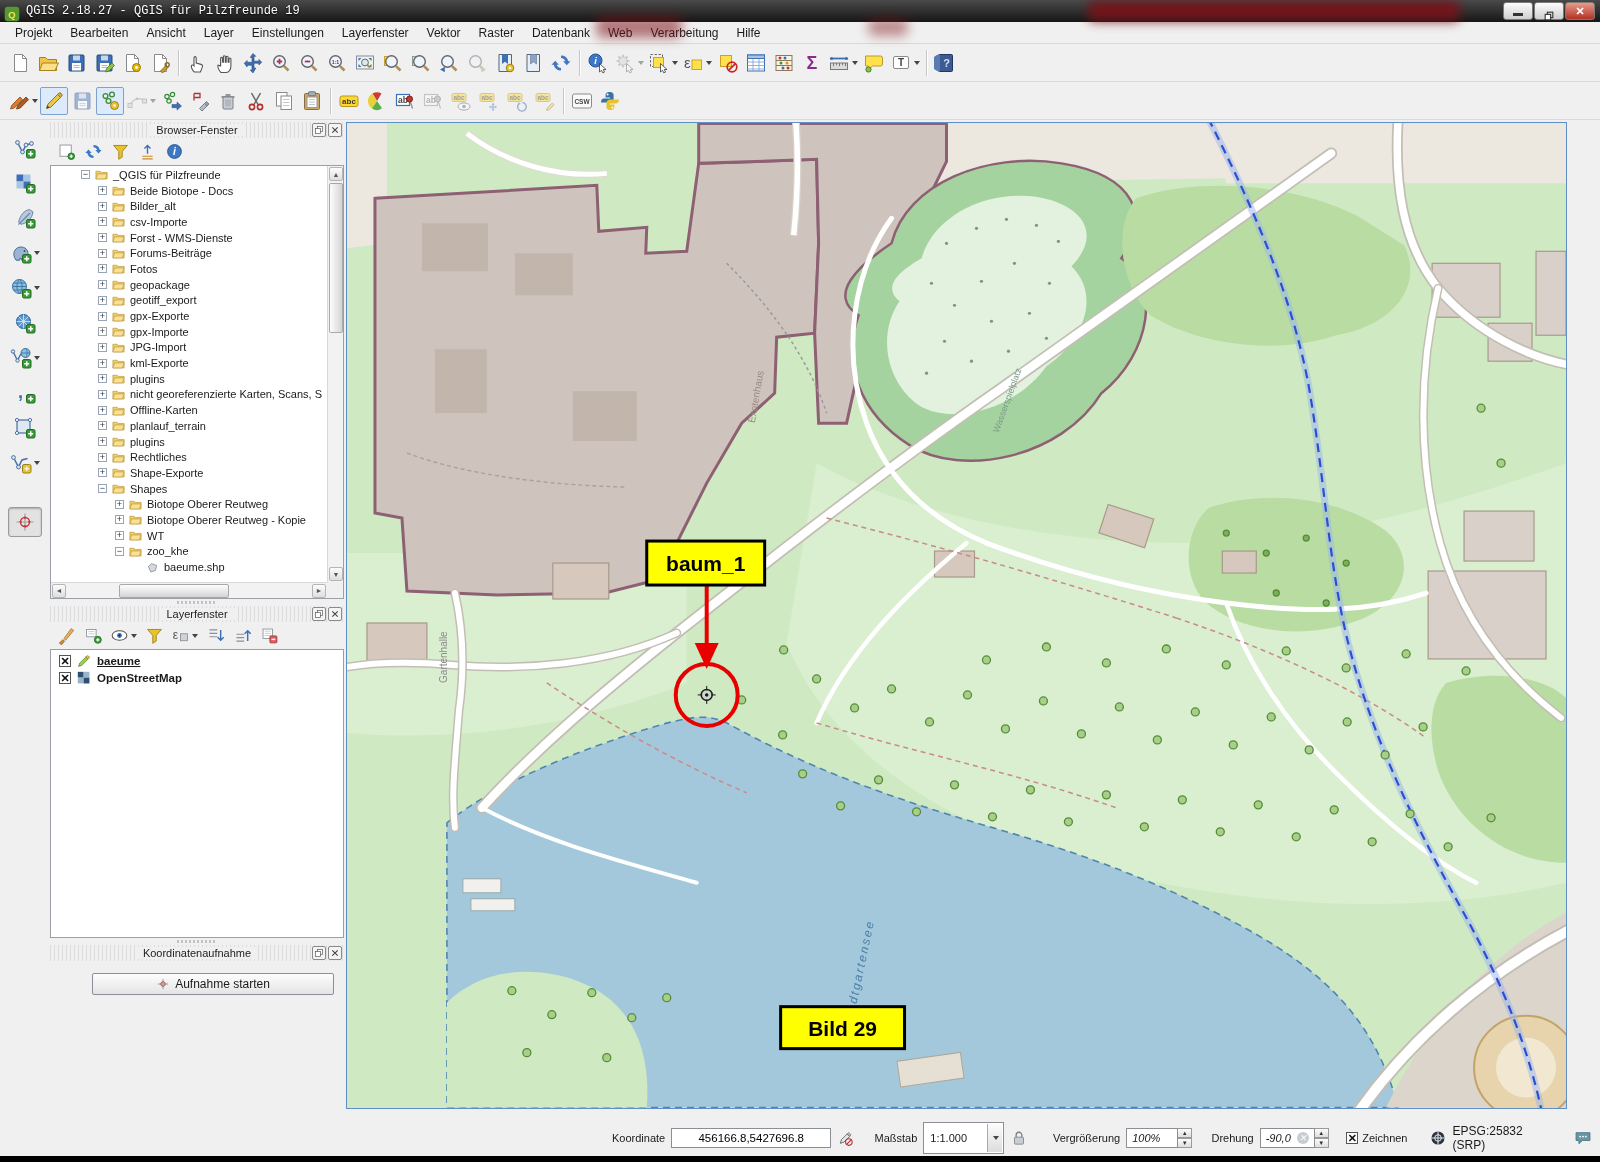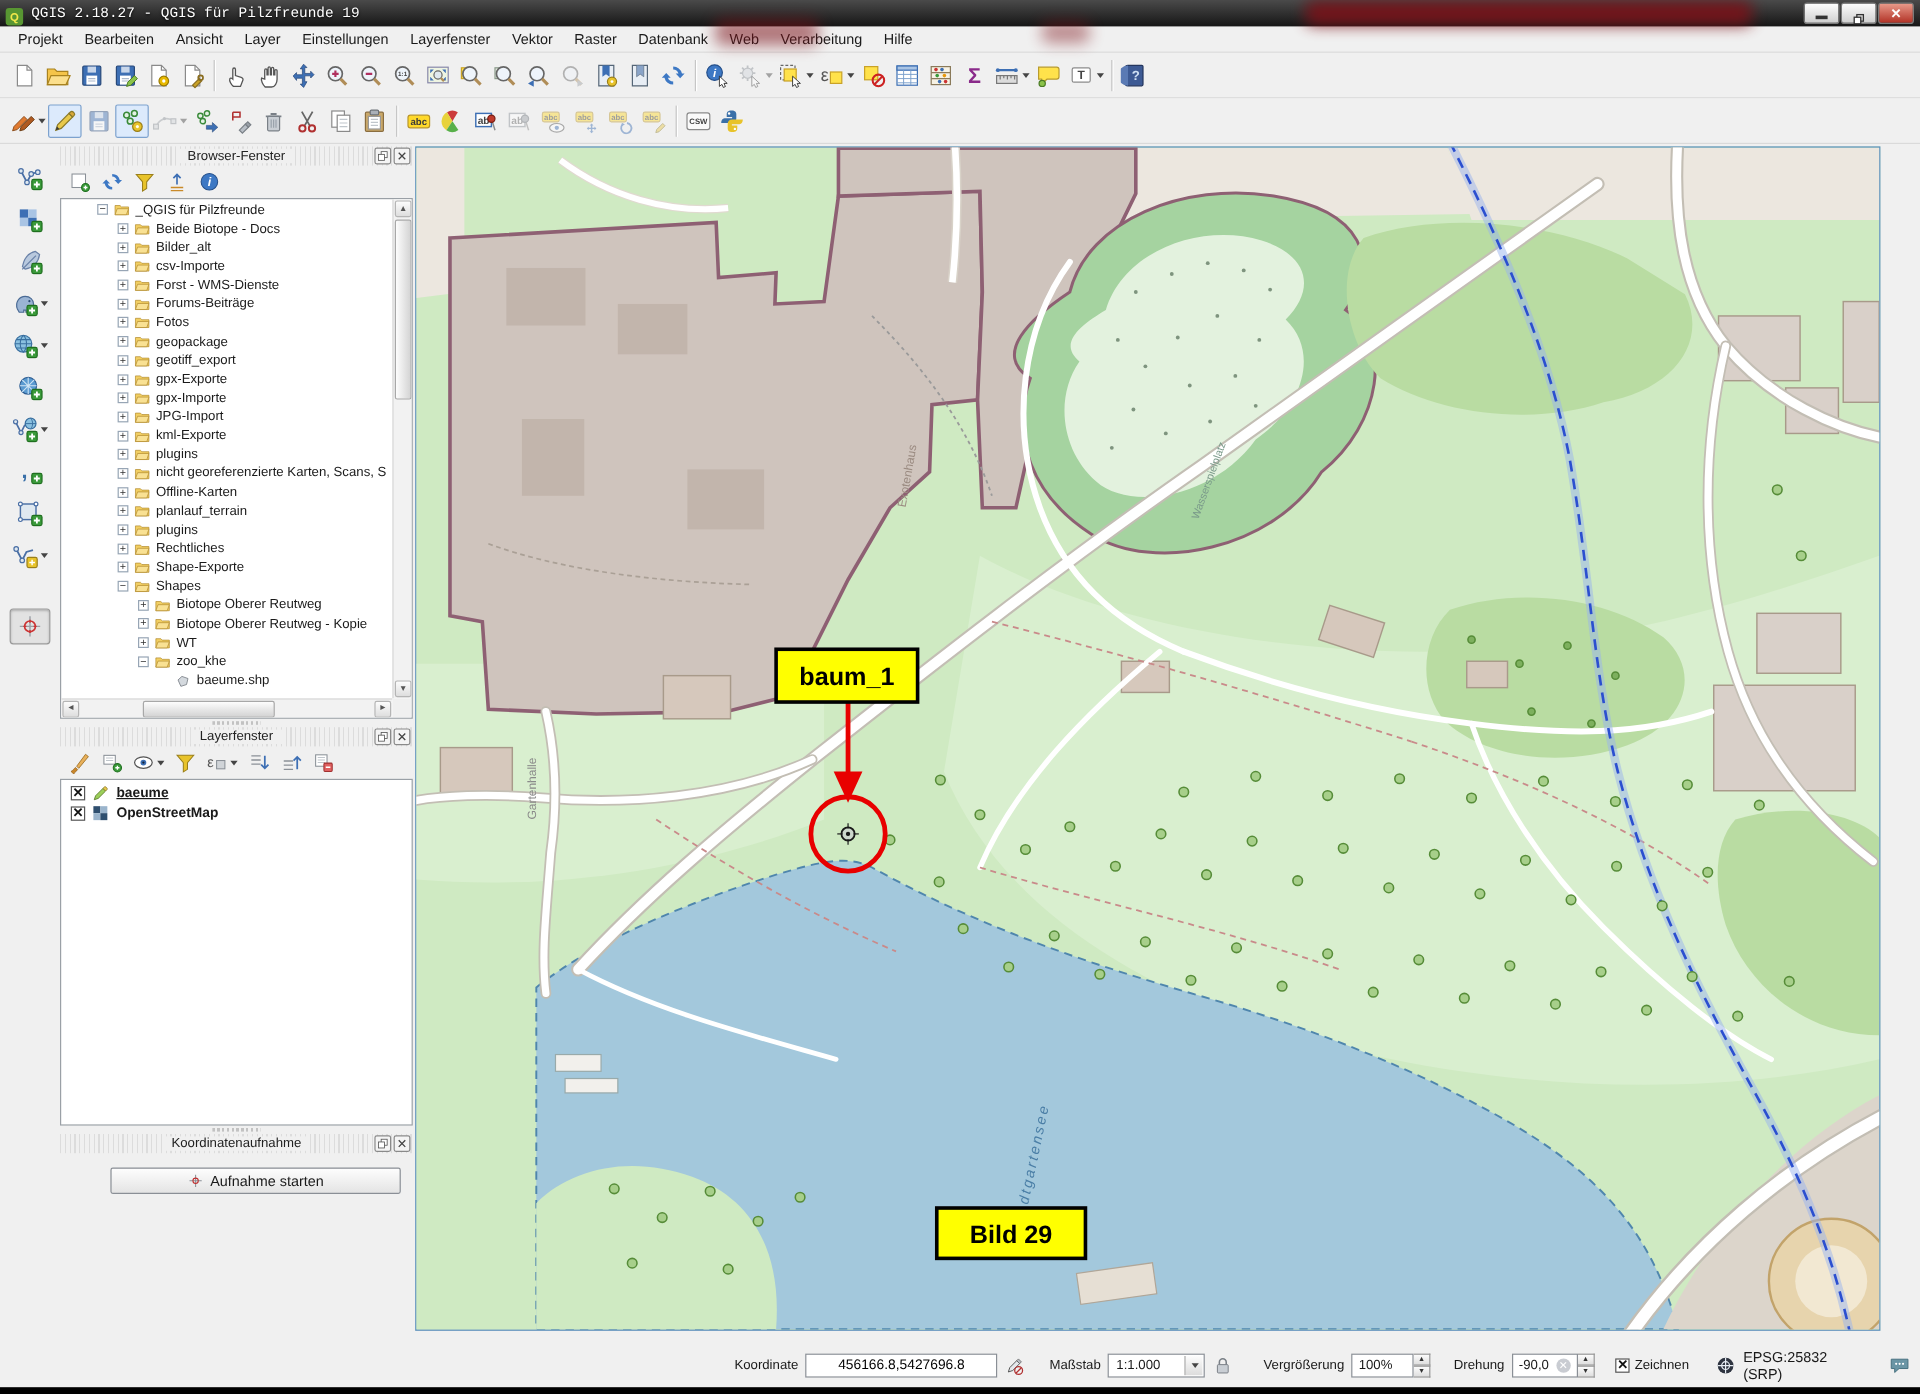--- a/index.html
+++ b/index.html
@@ -87,27 +87,27 @@
   .cbtnw{flex:1;height:22px;border:1px solid #8a8f96;border-radius:2px;background:linear-gradient(#fdfdfd,#e4e4e4);
     font-size:12px;display:flex;align-items:center;justify-content:center;gap:5px;}
   .cbtnw svg{width:14px;height:14px;}
   
   .canvas{width:1221px;height:987px;border:1px solid #5f8fc4;margin-top:2px;flex:none;background:#cfeac2;}
   .canvas svg{display:block;}
   
   .statusbar{height:46px;background:#f0f0f0;display:flex;align-items:center;font-size:11px;gap:6px;
     padding:10px 8px 0 8px;}
   .spacer{width:598px;flex:none;}
-  .sfield{background:#fff;border:1px solid #8a8f96;height:20px;display:flex;align-items:center;justify-content:center;}
+  .sfield{background:#fff;border:1px solid #8a8f96;height:32px;display:flex;align-items:center;justify-content:center;}
   .scoord{width:172px;text-align:center;font:11.5px "Liberation Sans",sans-serif;border:1px solid #8a8f96;height:20px;}
   .scombo{width:88px;padding-left:6px;justify-content:flex-start;position:relative;}
   .scombo .ca{position:absolute;right:1px;top:1px;bottom:1px;width:15px;background:linear-gradient(#fcfcfc,#dcdcdc);
     border-left:1px solid #aaa;display:flex;align-items:center;justify-content:center;}
   .sspin{display:flex;align-items:stretch;height:20px;}
-  .sspin .val{background:#fff;border:1px solid #8a8f96;display:flex;align-items:center;padding:0 5px;min-width:52px;position:relative;}
+  .sspin .val{background:#fff;border:1px solid #8a8f96;display:flex;align-items:center;padding:0 5px;min-width:52px;position:relative;font-style:italic;}
   .arrs{display:flex;flex-direction:column;width:14px;}
   .arrs b{flex:1;border:1px solid #9a9a9a;border-left:none;background:linear-gradient(#fcfcfc,#dedede);
     font-size:6px;color:#333;display:flex;align-items:center;justify-content:center;font-weight:normal;}
   .clearx{width:12px;height:12px;border-radius:6px;background:#c9ccd2;color:#fff;font-size:9px;line-height:12px;
     text-align:center;margin-left:6px;}
   .sico{width:18px;height:18px;}
   .sico svg{width:18px;height:18px;}
   .schk{display:flex;align-items:center;gap:4px;}
   .taskstrip{height:6px;background:#000;}
   .lefttb .tbtn.pressed{background:#e2e2e2;border:1px solid #9a9a9a;box-shadow:inset 0 1px 2px rgba(0,0,0,.25);}

